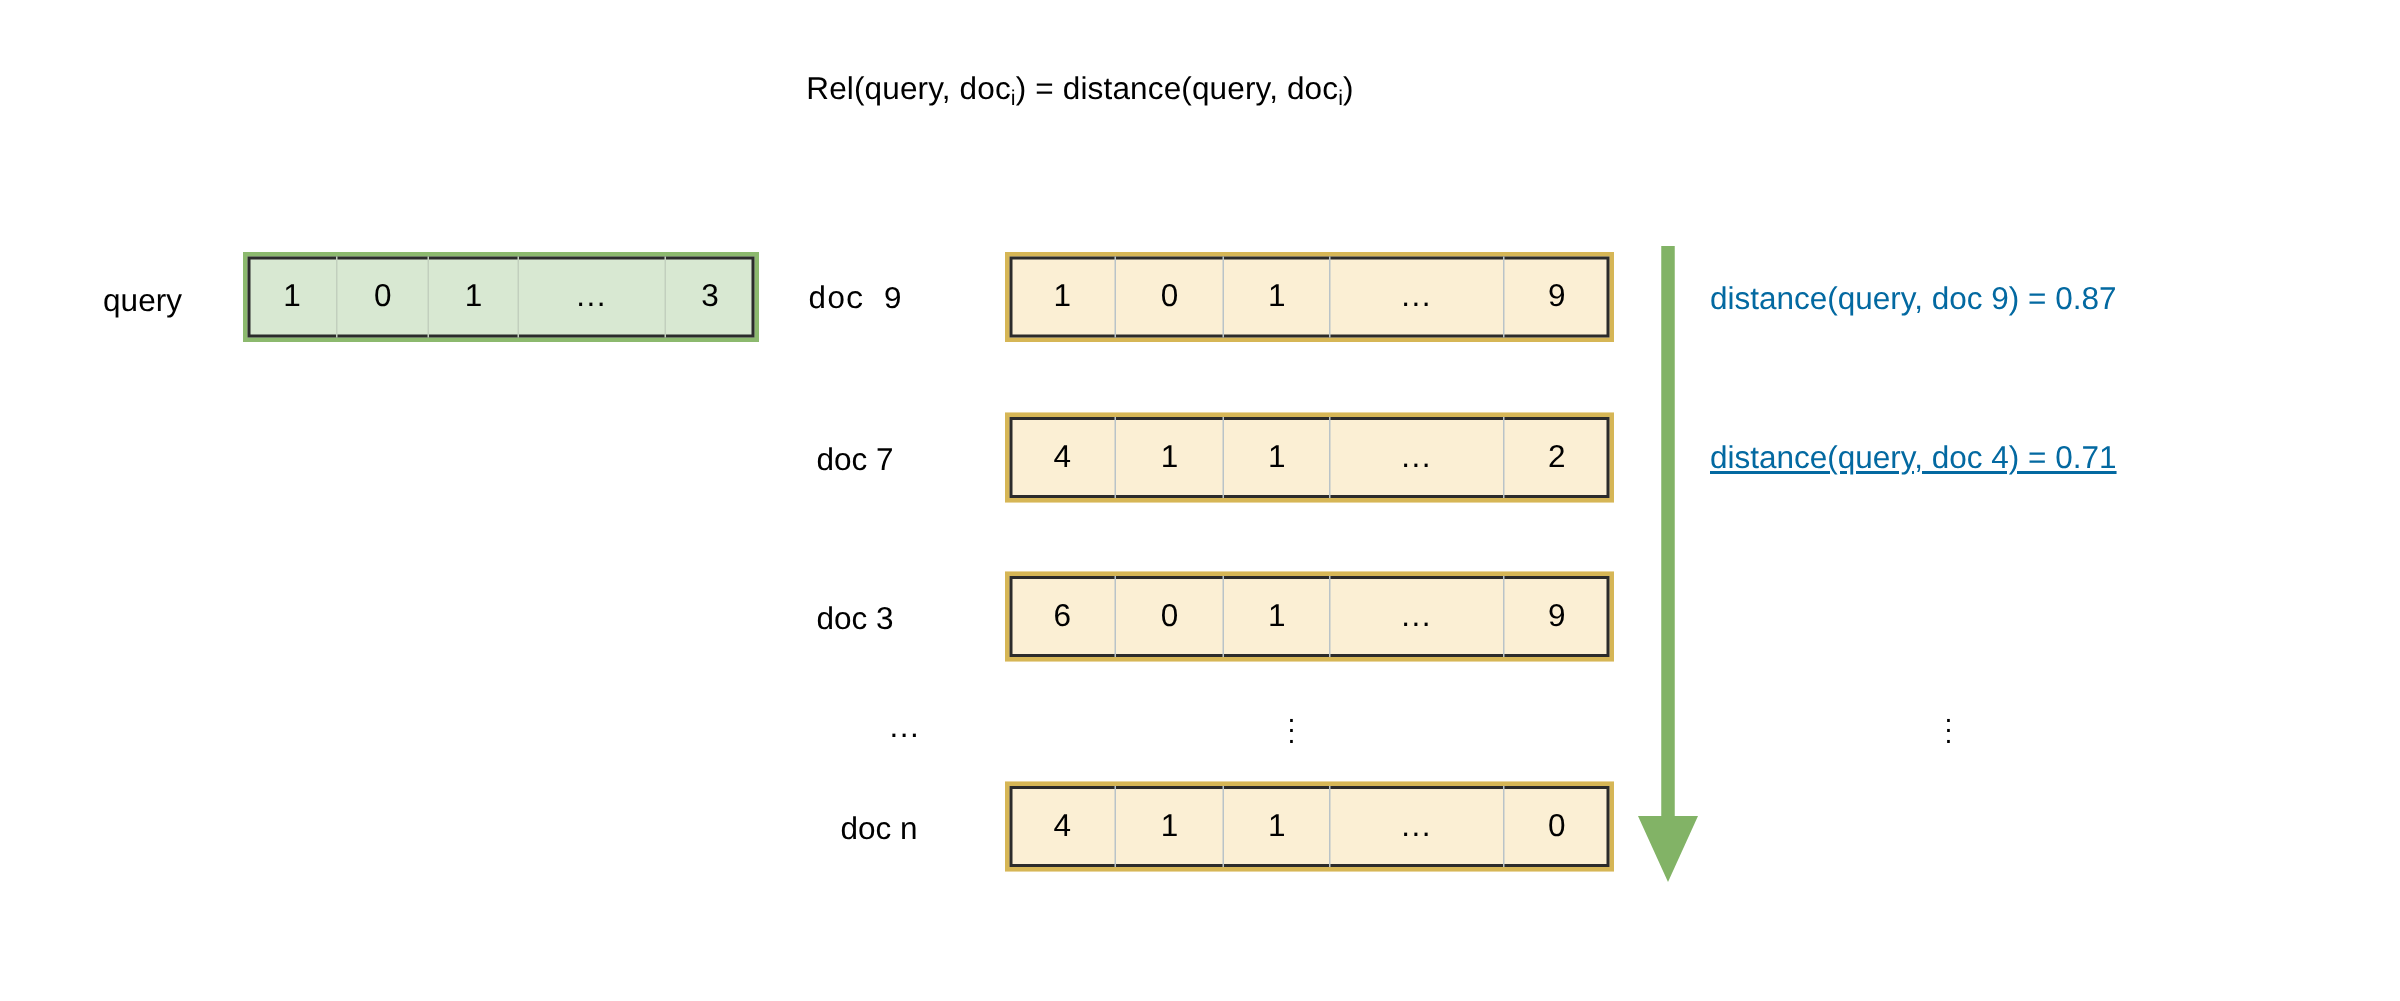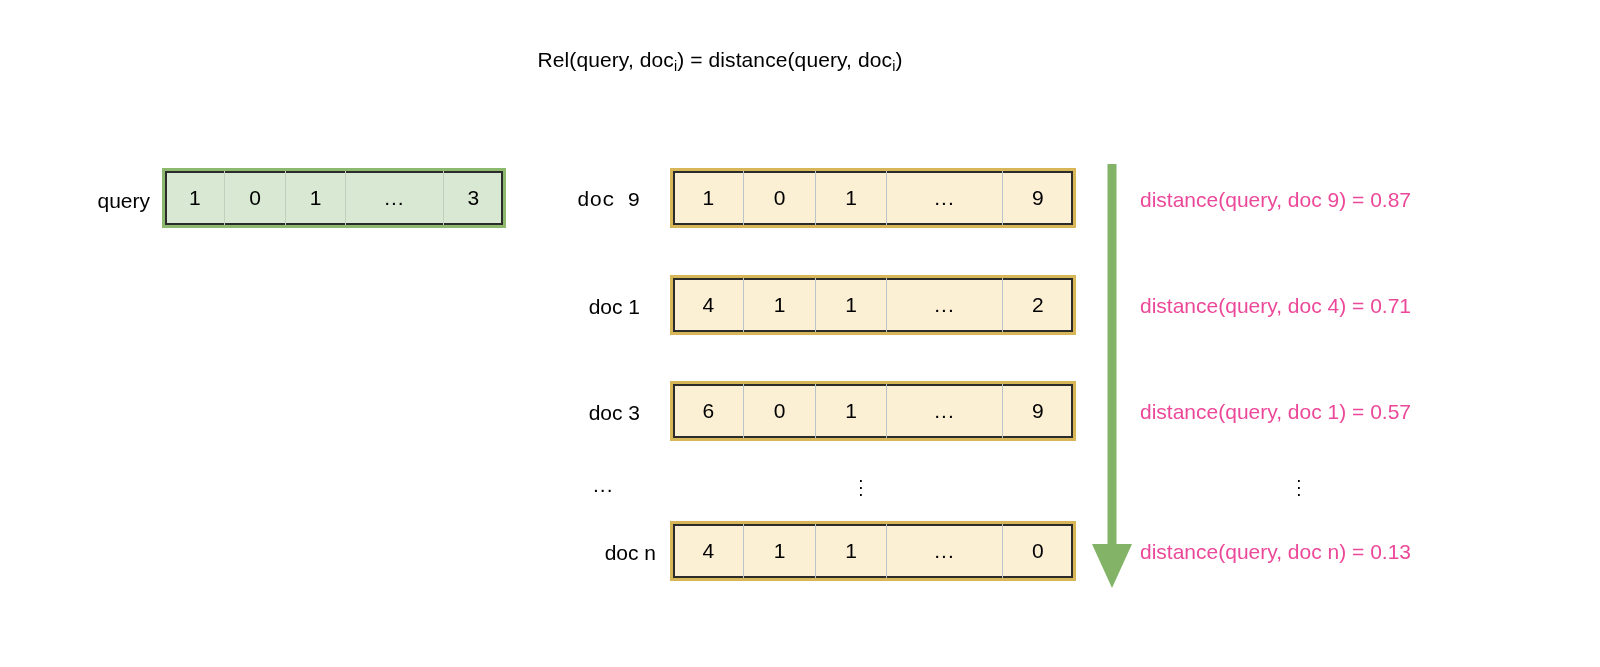--- a/index.html
+++ b/index.html
@@ -38,21 +38,21 @@
     vertical-align: -0.26em;
     line-height: 0;
   }
 
   
   .row-label {
     position: absolute;
     font-size: 21px;
     color: #000;
     white-space: nowrap;
-    text-align: right;
+    text-align: center;
   }
 
   
   .vector {
     position: absolute;
     display: flex;
     box-sizing: border-box;
     height: 60px;
     border: 3px solid;
     background-clip: padding-box;
@@ -114,21 +114,21 @@
   .ellipsis-v span {
     display: block;
     font-size: 19px;
     line-height: 7px;
   }
 
   
   .distance {
     position: absolute;
     font-size: 21px;
-    color: #ec4899;
+    color: #0369a1;
     white-space: nowrap;
   }
 
   
   .arrow-svg {
     position: absolute;
     left: 1086px;
     top: 160px;
     width: 52px;
     height: 432px;
@@ -157,39 +157,38 @@
   <div class="row-label" style="left:500px; top:189px; width:140px;font-family:Liberation Mono, monospace;">doc 9</div>
   <div class="vector cream" style="left:670px; top:168px; width:406px;">
     <div class="cell narrow">1</div>
     <div class="cell narrow">0</div>
     <div class="cell narrow">1</div>
     <div class="cell wide dots">...</div>
     <div class="cell narrow">9</div>
   </div>
   <div class="distance" style="left:1140px; top:188px;">distance(query, doc 9) = 0.87</div>
 
-  <div class="row-label" style="left:500px; top:295px; width:140px;">doc 1</div>
+  <div class="row-label" style="left:500px; top:295px; width:140px;">doc 7</div>
   <div class="vector cream" style="left:670px; top:275px; width:406px;">
     <div class="cell narrow">4</div>
     <div class="cell narrow">1</div>
     <div class="cell narrow">1</div>
     <div class="cell wide dots">...</div>
     <div class="cell narrow">2</div>
   </div>
-  <div class="distance" style="left:1140px; top:294px;">distance(query, doc 4) = 0.71</div>
+  <div class="distance" style="left:1140px; top:294px;text-decoration:underline;">distance(query, doc 4) = 0.71</div>
 
   <div class="row-label" style="left:500px; top:401px; width:140px;">doc 3</div>
   <div class="vector cream" style="left:670px; top:381px; width:406px;">
     <div class="cell narrow">6</div>
     <div class="cell narrow">0</div>
     <div class="cell narrow">1</div>
     <div class="cell wide dots">...</div>
     <div class="cell narrow">9</div>
   </div>
-  <div class="distance" style="left:1140px; top:400px;">distance(query, doc 1) = 0.57</div>
 
   <div class="ellipsis-h" style="left:593px; top:473px;">...</div>
   <div class="ellipsis-v" style="left:850px; top:472px; width:22px;">
     <span>.</span>
     <span>.</span>
     <span>.</span>
   </div>
   <div class="ellipsis-v" style="left:1288px; top:472px; width:22px;">
     <span>.</span>
     <span>.</span>
@@ -197,20 +196,19 @@
   </div>
 
   <div class="row-label" style="left:516px; top:541px; width:140px;">doc n</div>
   <div class="vector cream" style="left:670px; top:521px; width:406px;">
     <div class="cell narrow">4</div>
     <div class="cell narrow">1</div>
     <div class="cell narrow">1</div>
     <div class="cell wide dots">...</div>
     <div class="cell narrow">0</div>
   </div>
-  <div class="distance" style="left:1140px; top:540px;">distance(query, doc n) = 0.13</div>
 
   <svg class="arrow-svg" viewBox="0 0 52 432" xmlns="http://www.w3.org/2000/svg" aria-hidden="true">
     <line x1="26" y1="4" x2="26" y2="392" stroke="#82b366" stroke-width="9" stroke-linecap="butt"></line>
     <polygon points="26,428 6,384 46,384" fill="#82b366"></polygon>
   </svg>
 
 </div>
 
 </body></html>

